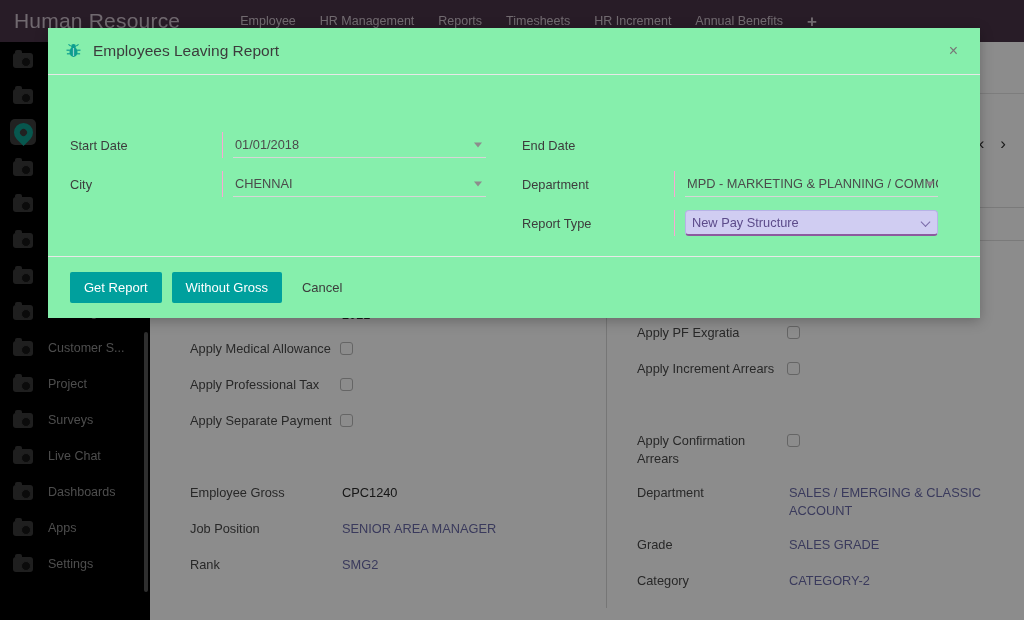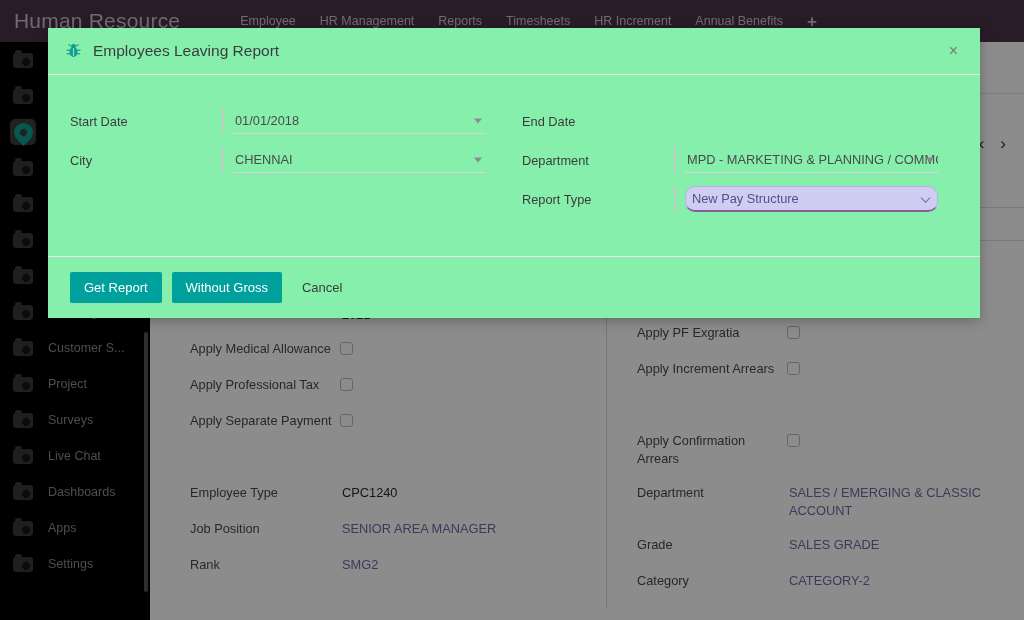--- a/index.html
+++ b/index.html
@@ -164,21 +164,21 @@
   .dlg-title {
     font-size: 15.5px; color: #3c3c3c; font-weight: 400;
     flex: 1 1 auto;
   }
   .dlg-close {
     font-size: 16px; color: #777; cursor: pointer;
     line-height: 1; padding: 4px 6px;
   }
 
   .dlg-body { flex: 1 1 auto; position: relative; padding: 30px 0 0 0; }
-  .form-grid { display: flex; }
+  .form-grid { display: flex; margin-top: 24px; }
   .fcol { width: 50%; display: flex; flex-direction: column; }
   .fcol.left { padding-left: 22px; }
   .fcol.right { padding-left: 8px; }
   .frow {
     display: flex; align-items: center;
     height: 32px; margin-bottom: 7px;
   }
   .flabel {
     font-size: 12.8px; color: #3c3c3c;
     flex: 0 0 152px;
@@ -203,21 +203,21 @@
     width: 0; height: 0;
     border-left: 4px solid transparent;
     border-right: 4px solid transparent;
     border-top: 5px solid #8c8c8c;
   }
   
   .fctrl.focused .inner {
     background: #d0cdf2;
     border: 1px solid #b7b2e6;
     border-bottom: 2px solid #8c5a9e;
-    border-radius: 10px;
+    border-radius: 4px;
   }
   .fctrl.focused .fvalue { color: #5c4b8a; padding: 4px 22px 4px 6px; }
   .chev {
     position: absolute; right: 8px; top: 46%;
     transform: translateY(-50%) rotate(45deg);
     width: 7px; height: 7px;
     border-right: 1.6px solid #7a6aa8;
     border-bottom: 1.6px solid #7a6aa8;
   }
 
@@ -383,21 +383,21 @@
             <div class="bg-row">
               <div class="bg-lbl">Apply Professional Tax</div>
               <div class="bg-chk"></div>
             </div>
             <div class="bg-row">
               <div class="bg-lbl">Apply Separate Payment</div>
               <div class="bg-chk"></div>
             </div>
             <div class="spacer-row"></div>
             <div class="bg-row">
-              <div class="bg-lbl">Employee Type</div>
+              <div class="bg-lbl">Employee Gross</div>
               <div class="bg-val">CPC1240</div>
             </div>
             <div class="bg-row">
               <div class="bg-lbl">Job Position</div>
               <div class="bg-val link">SENIOR AREA MANAGER</div>
             </div>
             <div class="bg-row">
               <div class="bg-lbl">Rank</div>
               <div class="bg-val link">SMG2</div>
             </div>

